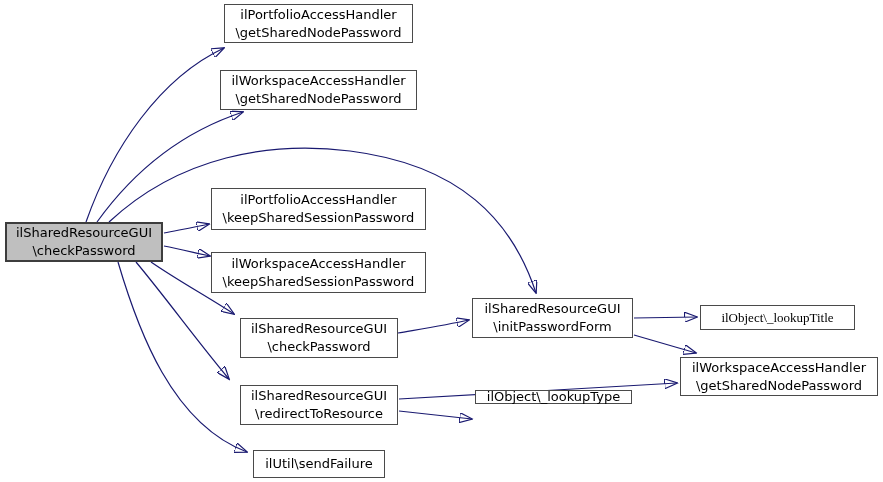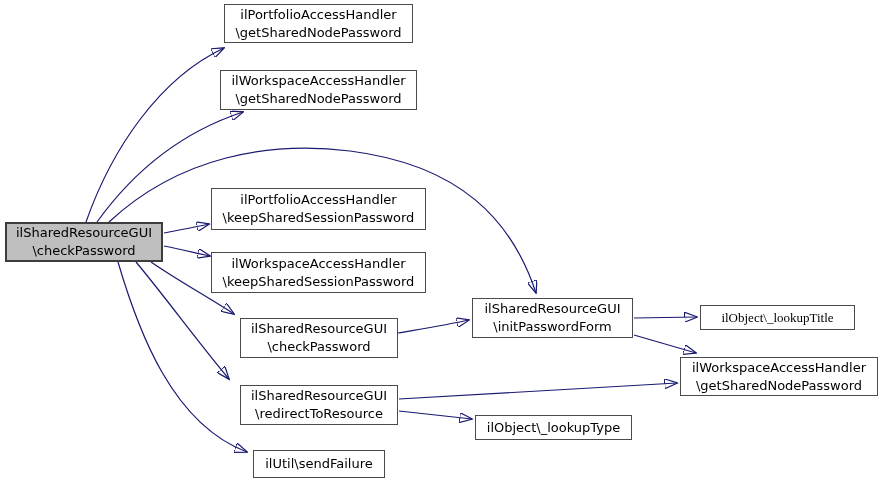--- a/index.html
+++ b/index.html
@@ -124,17 +124,17 @@
 
   <div class="node" style="left:700px; top:305px; width:155px; height:25px;font-family:Liberation Serif, serif;">
     <span>ilObject\_lookupTitle</span>
   </div>
 
   <div class="node" style="left:680px; top:357px; width:198px; height:39px;">
     <span>ilWorkspaceAccessHandler</span>
     <span>\getSharedNodePassword</span>
   </div>
 
-  <div class="node" style="left:475px; top:415px; width:157px; height:25px;">
+  <div class="node" style="left:475px; top:390px; width:157px; height:14px;">
     <span>ilObject\_lookupType</span>
   </div>
 
 </div>
 
 </body></html>

